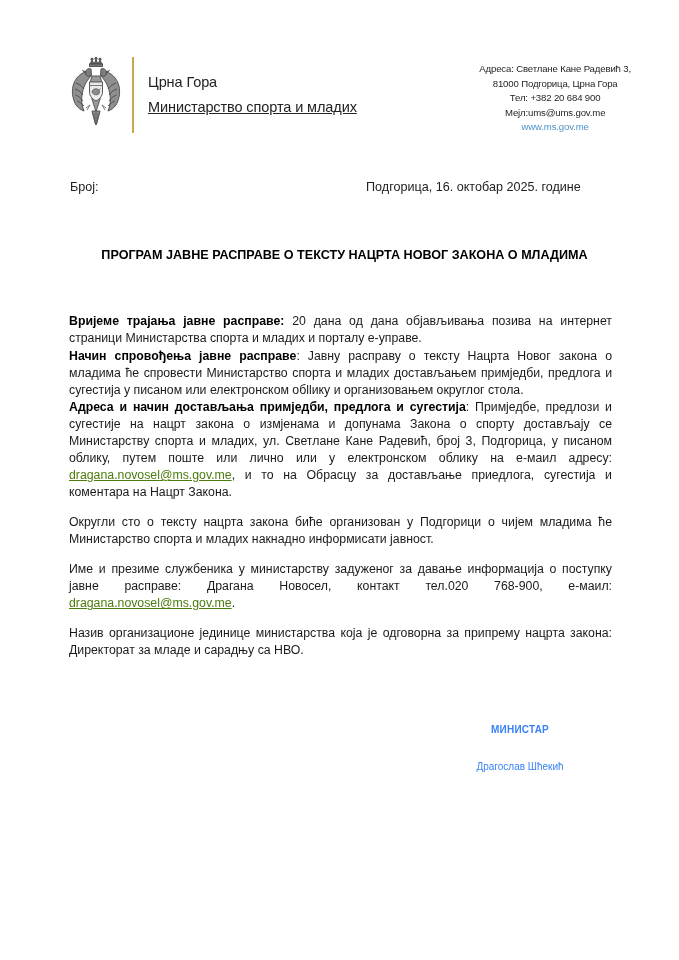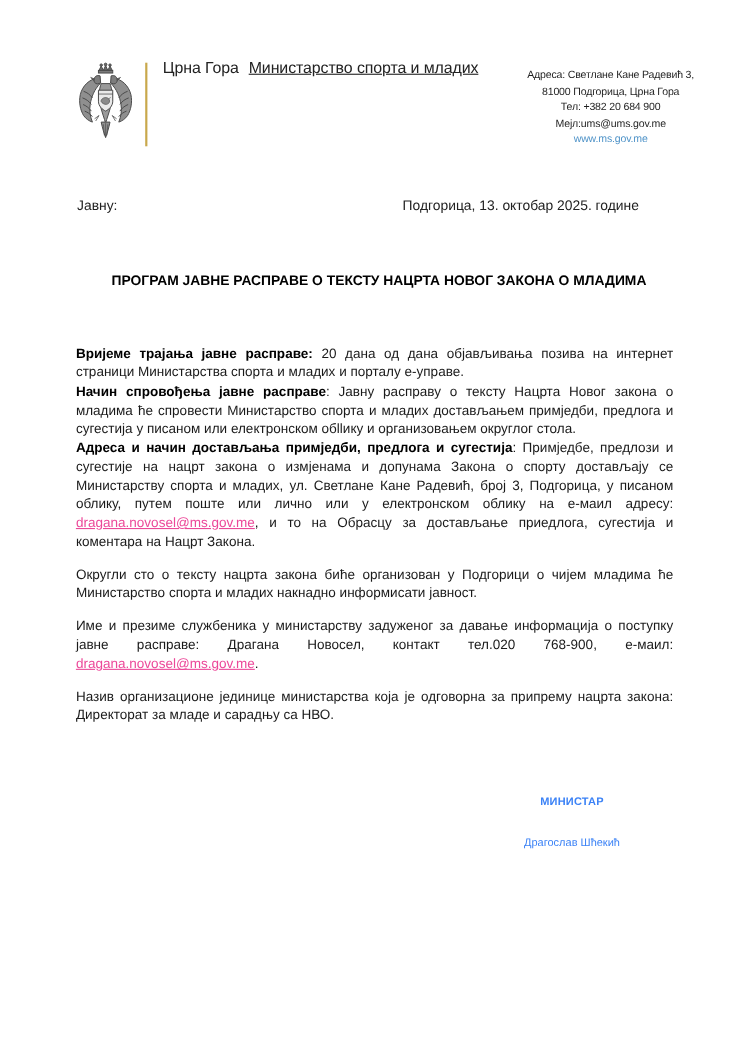--- a/index.html
+++ b/index.html
@@ -46,21 +46,21 @@
     display: block;
   }
   .lh-divider {
     width: 2px;
     background: #c9a84c;
     margin: 2px 0 2px 10px;
     flex: 0 0 2px;
   }
   .lh-names {
     display: flex;
-    flex-direction: row;
+    flex-direction: column;
     justify-content: center;
     padding-left: 14px;
     gap: 9px;
   }
   .lh-country {
     font-size: 14.5px;
     line-height: 1.05;
     color: #222222;
     letter-spacing: -0.1px;
     white-space: nowrap;
@@ -138,21 +138,21 @@
     color: #1a1a1a;
     margin: 0;
   }
   .para + .para { margin-top: 0.5px; }
   .para.gap-before { margin-top: 13px; }
   .para b {
     font-weight: bold;
     color: #000000;
   }
   .para a.maillink {
-    color: #ec4899;
+    color: #4d7c0f;
   }
 
   
   .signature {
     position: absolute;
     top: 724px;
     left: 420px;
     width: 200px;
     text-align: center;
     font-size: 10px;
@@ -234,22 +234,22 @@
     <div class="lh-contact">
       <div>Адреса: Светлане Кане Радевић 3,</div>
       <div>81000 Подгорица, Црна Гора</div>
       <div>Тел: +382 20 684 900</div>
       <div>Мејл:ums@ums.gov.me</div>
       <div class="web">www.ms.gov.me</div>
     </div>
   </div>
 
   <div class="meta-row">
-    <div class="meta-broj">Јавну:</div>
-    <div class="meta-place-date">Подгорица, 13. октобар 2025. године</div>
+    <div class="meta-broj">Број:</div>
+    <div class="meta-place-date">Подгорица, 16. октобар 2025. године</div>
   </div>
 
   <div class="doc-title">ПРОГРАМ ЈАВНЕ РАСПРАВЕ О ТЕКСТУ НАЦРТА НОВОГ ЗАКОНА О МЛАДИМА</div>
 
   <div class="body-block">
 
     <p class="para"><b>Вријеме трајања јавне расправе:</b><span> 20 дана од дана објављивања позива на интернет страници Министарства спорта и младих и порталу е-управе.</span></p>
 
     <p class="para"><b>Начин спровођења јавне расправе</b><span>: Јавну расправу о тексту Нацрта Новог закона о младима ће спровести Министарство спорта и младих достављањем примједби, предлога и сугестија у писаном или електронском обllику и организовањем округлог стола.</span></p>
 

